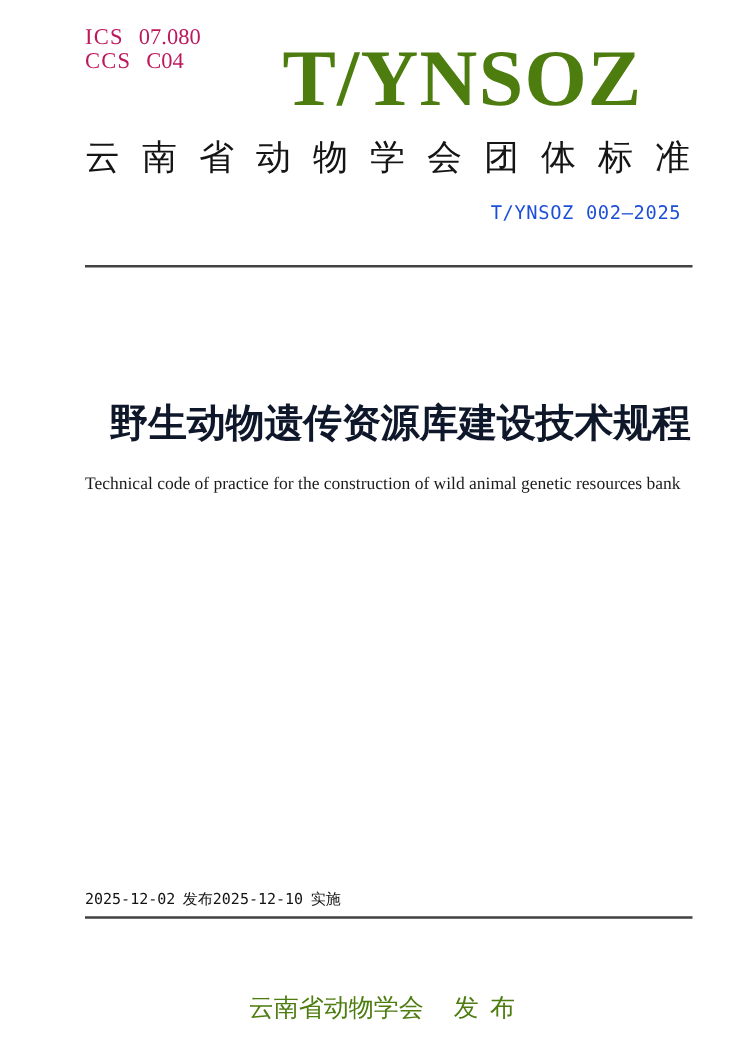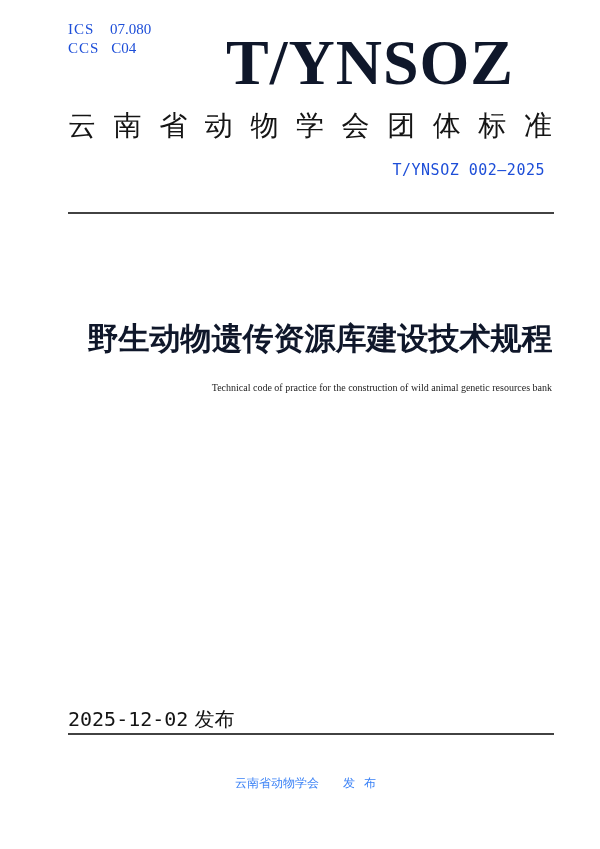--- a/index.html
+++ b/index.html
@@ -12,35 +12,35 @@
     background: #ffffff;
     color: #1a1a1a;
     overflow: hidden;
     font-family: "Liberation Sans", "DejaVu Sans", sans-serif;
   }
   
   .ics-block {
     position: absolute;
     left: 68px; top: 20px;
     font-family: "Liberation Serif", "DejaVu Serif", serif;
-    font-size: 15px;
+    font-size: 18px;
     line-height: 19px;
-    color: #1d4ed8;
+    color: #be185d;
   }
   .ics-line .code-label { display: inline-block; min-width: 30px; margin-right: 12px; letter-spacing: 1px; }
   
   .org-code {
     position: absolute;
     left: 226px; top: 30px;
     font-family: "Liberation Serif", "DejaVu Serif", serif;
     font-weight: bold;
     font-size: 64px;
     line-height: 66px;
     letter-spacing: 1px;
-    color: #0f172a;
+    color: #4d7c0f;
     white-space: nowrap;
   }
   
   .society-line {
     position: absolute;
     left: 68px; top: 107px;
     width: 484px;
     display: flex;
     justify-content: space-between;
     font-size: 28px;
@@ -77,53 +77,53 @@
     line-height: 42px;
     font-weight: 700;
     letter-spacing: 0px;
     color: #0f172a;
     white-space: nowrap;
   }
   .doc-title-en {
     position: absolute;
     left: 68px; top: 379px;
     width: 484px;
-    text-align: right;
+    text-align: left;
     font-family: "Liberation Serif", "DejaVu Serif", serif;
-    font-size: 10px;
+    font-size: 14px;
     line-height: 18px;
     color: #1c1c1c;
     white-space: nowrap;
   }
   
   .dates-row {
     position: absolute;
     left: 68px; top: 709px;
     width: 486px;
     display: flex;
     justify-content: flex-start;
-    font-size: 20px;
+    font-size: 12px;
     line-height: 21px;
     color: #141414;
     white-space: nowrap;
   }
   .dates-row .date-num {
     font-family: "DejaVu Sans Mono", "Liberation Mono", monospace;
     letter-spacing: 0px;
   }
   .dates-row .date-label { margin-left: 6px; }
   
   .publisher-line {
     position: absolute;
-    left: 68px; top: 773px;
+    left: 68px; top: 797px;
     width: 484px;
     text-align: center;
-    font-size: 12px;
+    font-size: 20px;
     line-height: 20px;
-    color: #3b82f6;
+    color: #4d7c0f;
     white-space: nowrap;
   }
   .publisher-line .pub-label {
     margin-left: 24px;
     letter-spacing: 9px;
   }
 </style>
 </head>
 <body>
 
@@ -159,20 +159,23 @@
   <div class="rule rule-top"></div>
 
   <div class="doc-title-zh">野生动物遗传资源库建设技术规程</div>
 
   <div class="doc-title-en">Technical code of practice for the construction of wild animal genetic resources bank</div>
 
   <div class="dates-row">
     <div class="date-left">
       <span class="date-num">2025-12-02</span><span class="date-label">发布</span>
     </div>
+    <div class="date-right">
+      <span class="date-num">2025-12-10</span><span class="date-label">实施</span>
+    </div>
   </div>
 
   <div class="rule rule-bottom"></div>
 
   <div class="publisher-line">
     <span>云南省动物学会</span><span class="pub-label">发布</span>
   </div>
 
 </div>
 

